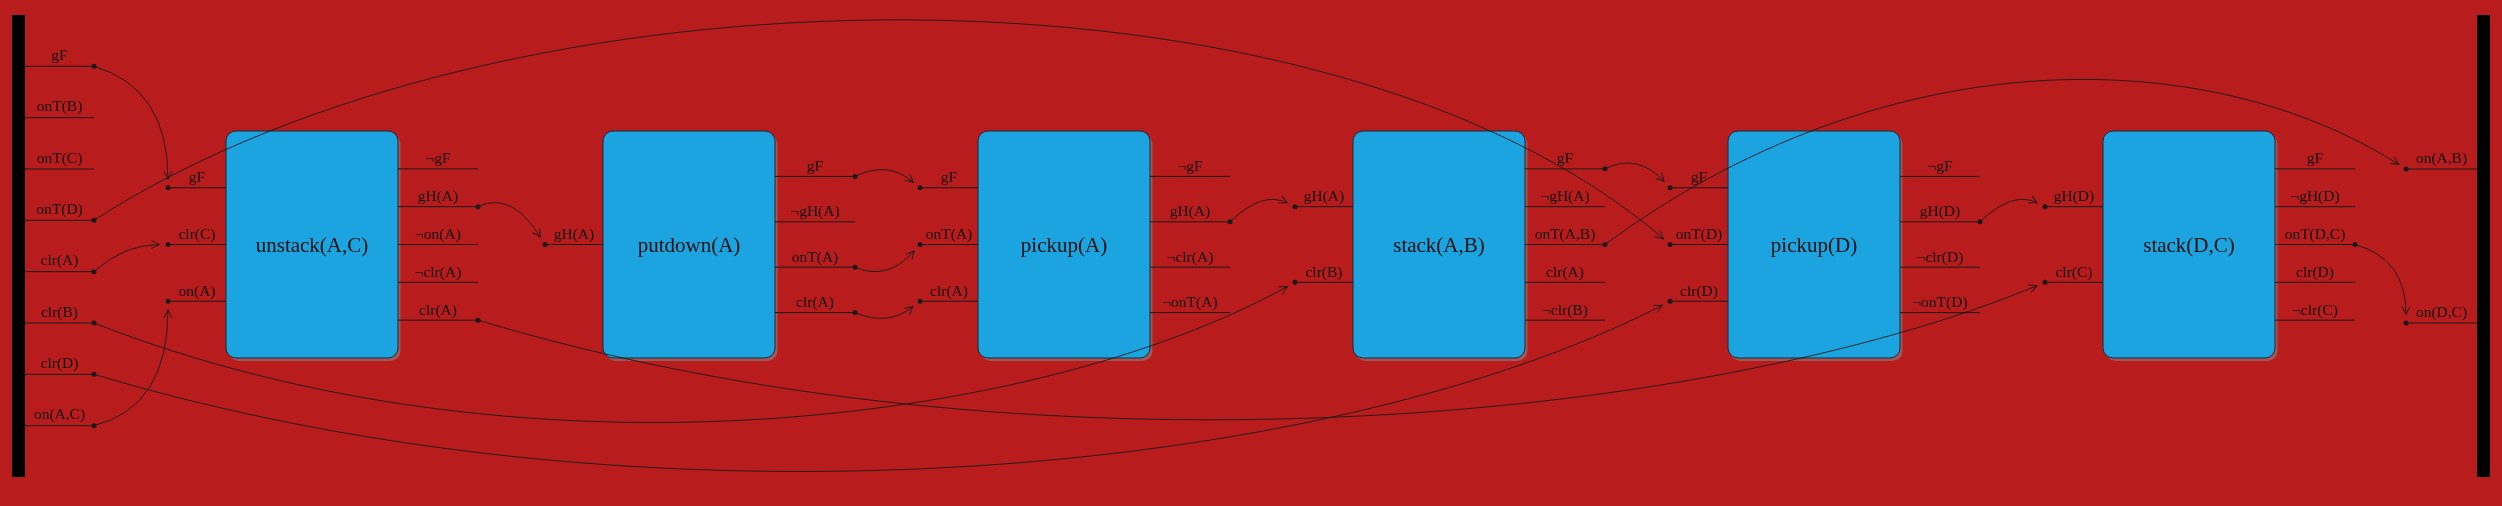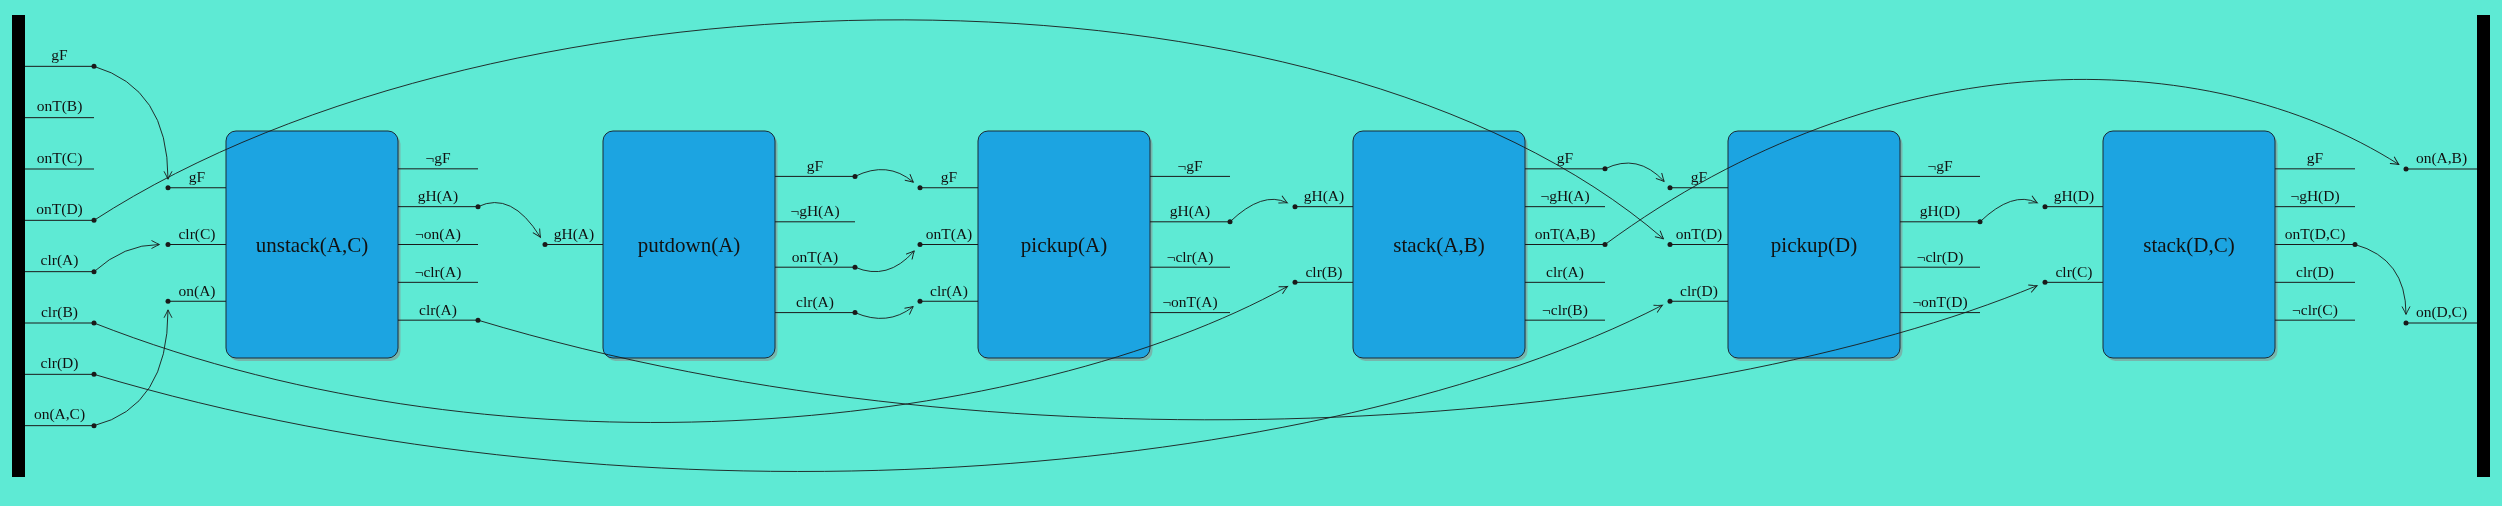--- a/index.html
+++ b/index.html
@@ -1,16 +1,16 @@
 <!DOCTYPE html>
 <html><head>
 <meta charset="utf-8">
 <style>
   html,body{margin:0;padding:0;background:#ffffff;}
-  .canvas{position:relative;width:2502px;height:506px;background:#5eead4;overflow:hidden;}
+  .canvas{position:relative;width:2502px;height:506px;background:#b91c1c;overflow:hidden;}
   svg{display:block;}
   text{font-family:"Liberation Serif","DejaVu Serif",serif;fill:#111111;}
   .fact-label,.pin-label,.goal-label{font-size:15.5px;}
   .action-label{font-size:21px;}
 </style>
 </head>
 <body>
 
 <div class="canvas">
   <svg id="plan-svg" width="2502" height="506" viewBox="0 0 2502 506">

